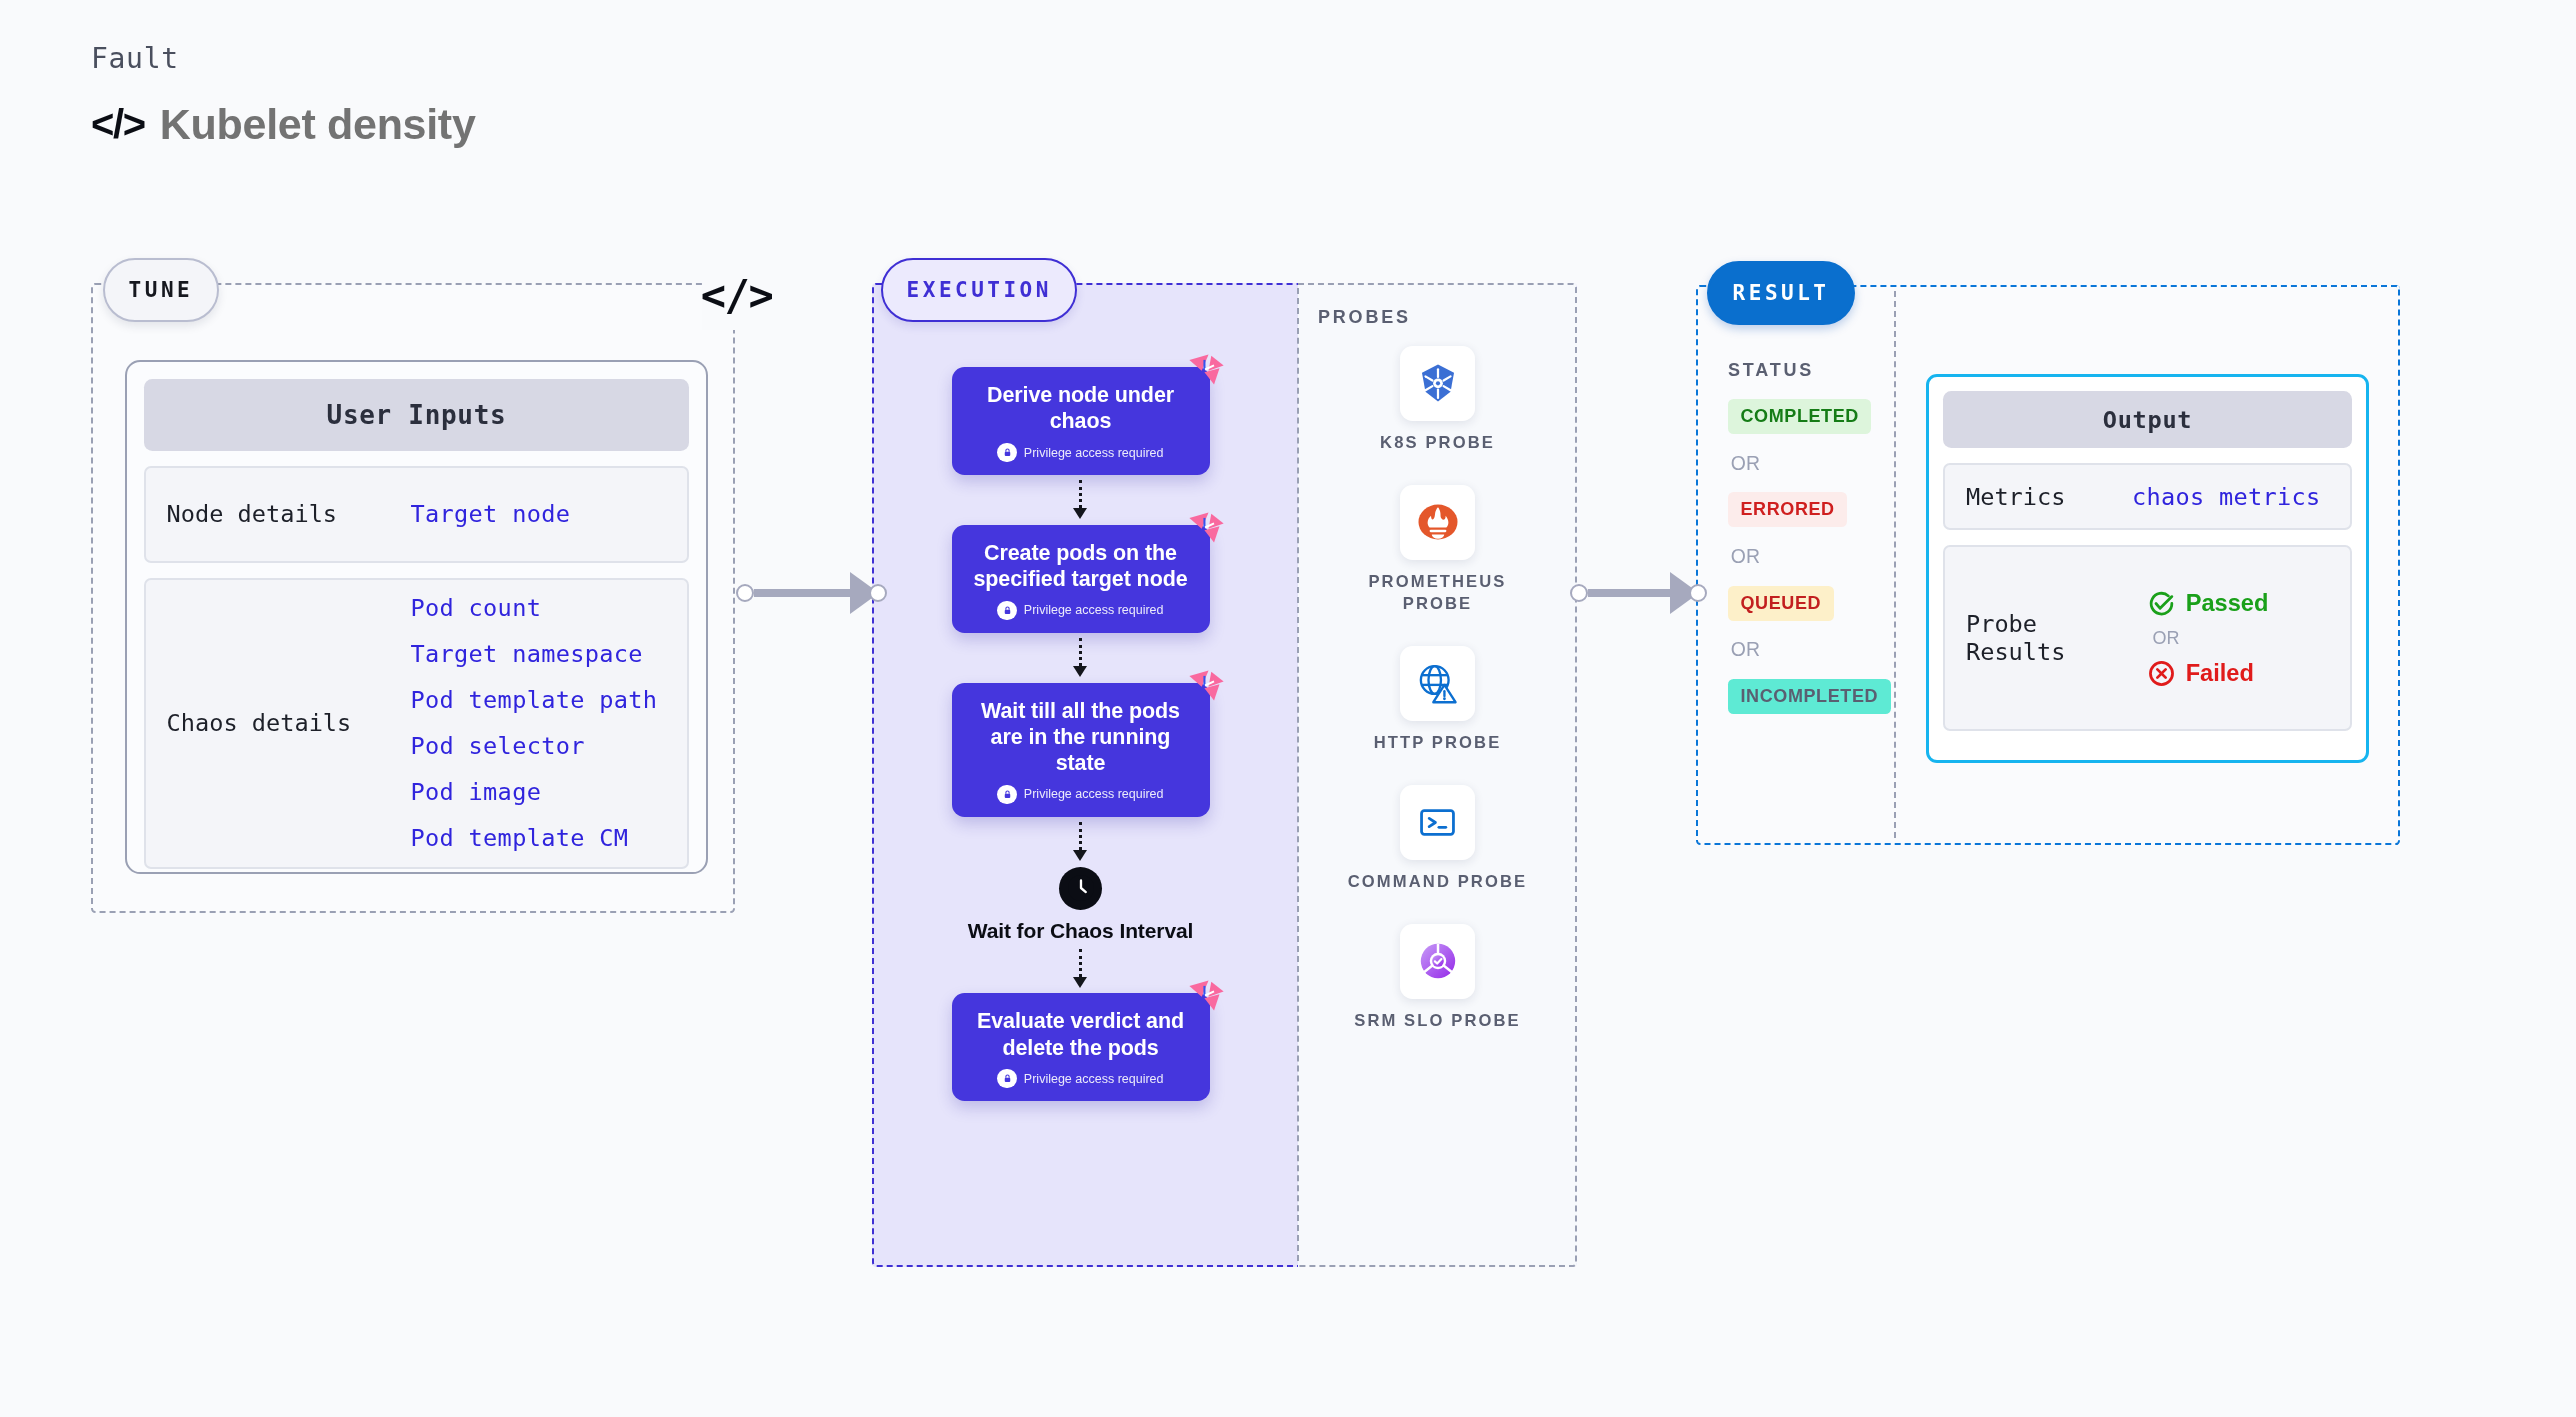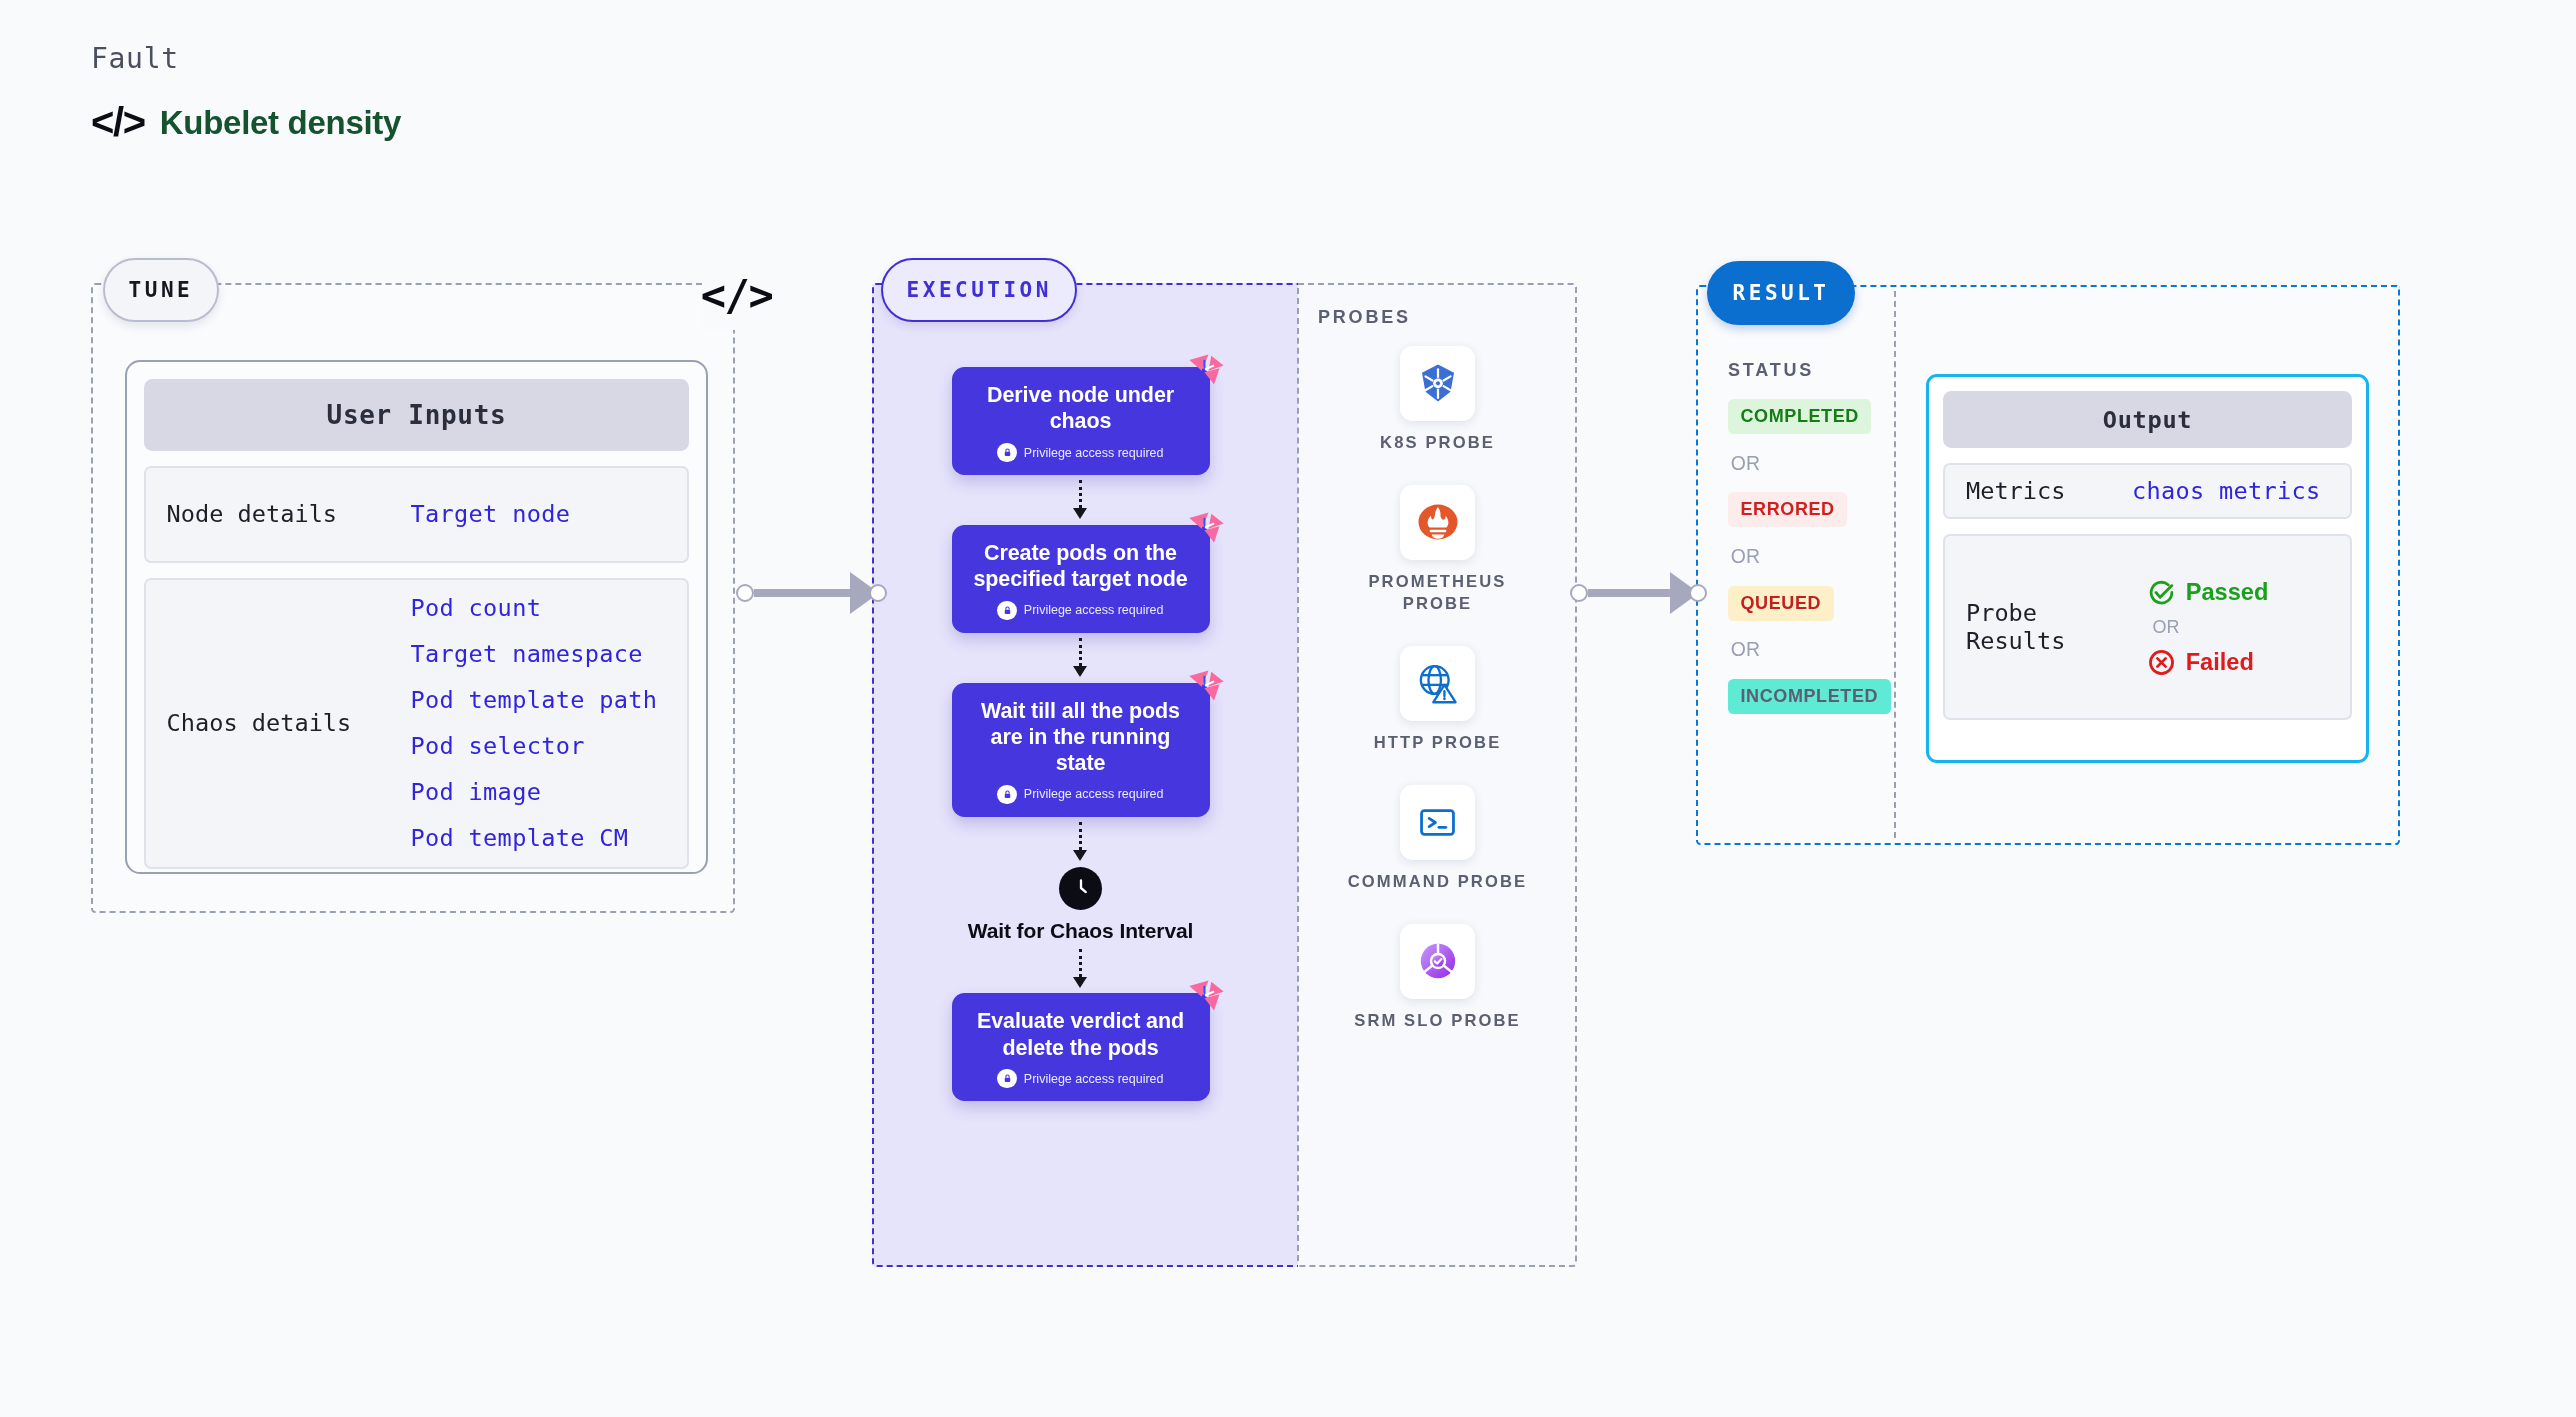--- a/index.html
+++ b/index.html
@@ -14,21 +14,21 @@
 
   
   #header { position: absolute; left: 91px; top: 42px; }
   #fault-label {
     font-family: "DejaVu Sans Mono", monospace;
     font-size: 28px; color: #4a4f5e; letter-spacing: 0.7px;
   }
   #title-row { display: flex; align-items: center; gap: 15.2px; margin-top: 25px; }
   #code-glyph-title { font-size: 40px; font-weight: 700; color: #0b0d14;
     font-family: "Liberation Sans", sans-serif; letter-spacing: -1.4px; }
-  #page-title { font-size: 33px; font-weight: 700; color: #14532d; letter-spacing: -0.3px; }
+  #page-title { font-size: 43px; font-weight: 700; color: #737373; letter-spacing: -0.3px; }
 
   
   .stage-badge {
     position: absolute; z-index: 30;
     display: flex; align-items: center; justify-content: center;
     font-family: "DejaVu Sans Mono", monospace;
     font-weight: 700; font-size: 21px; letter-spacing: 3.5px;
     border-radius: 692px; padding: 0 23.6px; height: 64px;
   }
   .badge-tune { background: #f4f5f9; color: #16181f; border: 2.1px solid #b9bdd0;
@@ -190,21 +190,21 @@
   .s-queued    { background: #fdf0c9; color: #c21f1f; }
   .s-incomplete{ background: #5eead4; color: #5a5f71; }
 
   
   #output-card {
     position: absolute; left: 1926px; top: 374px; width: 443px; height: 389px;
     background: #ffffff; border: 3.5px solid #16b4ef; border-radius: 11px;
     padding: 14px; z-index: 18;
   }
   #output-card .card-header { height: 57px; font-size: 23.6px; }
-  #out-metrics-box { height: 56px; }
+  #out-metrics-box { height: 67px; }
   #out-probe-box { height: 186px; align-items: center; }
   .res-line { display: flex; align-items: center; gap: 9.7px; }
   .res-pass { font-size: 23.6px; font-weight: 700; color: #1aa01a; }
   .res-fail { font-size: 23.6px; font-weight: 700; color: #e01b1b; }
   .res-or { font-size: 18px; color: #9aa0b4; margin: 9.7px 0 9.7px 5.5px; }
 
   
   .connector { position: absolute; z-index: 22; display: flex; align-items: center; }
   .conn-dot {
     width: 18px; height: 18px; border-radius: 50%; background: #ffffff;

